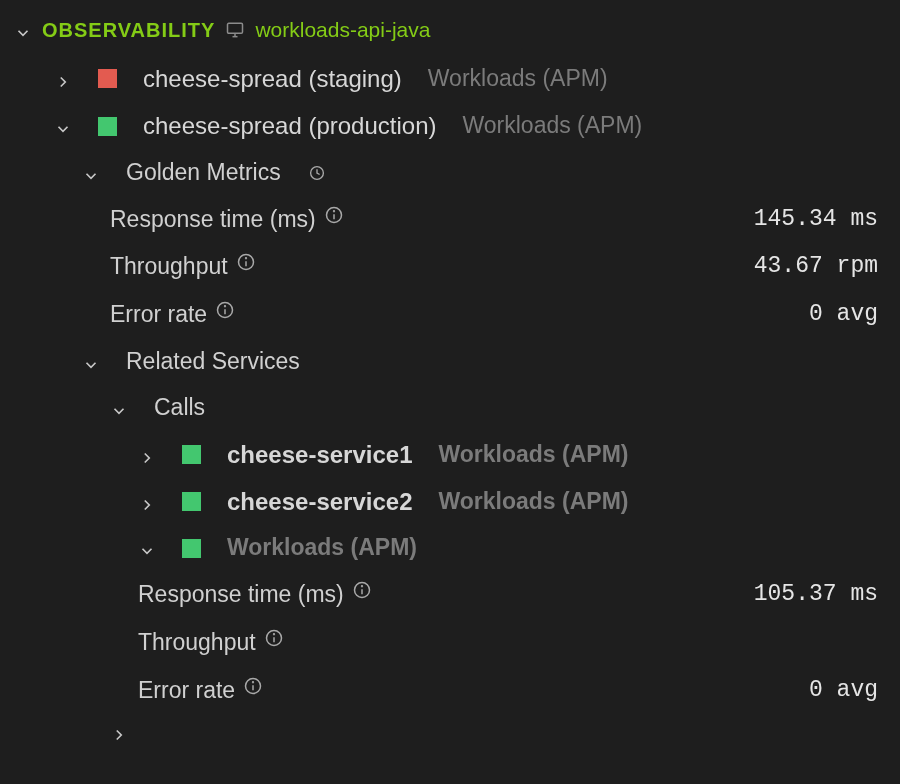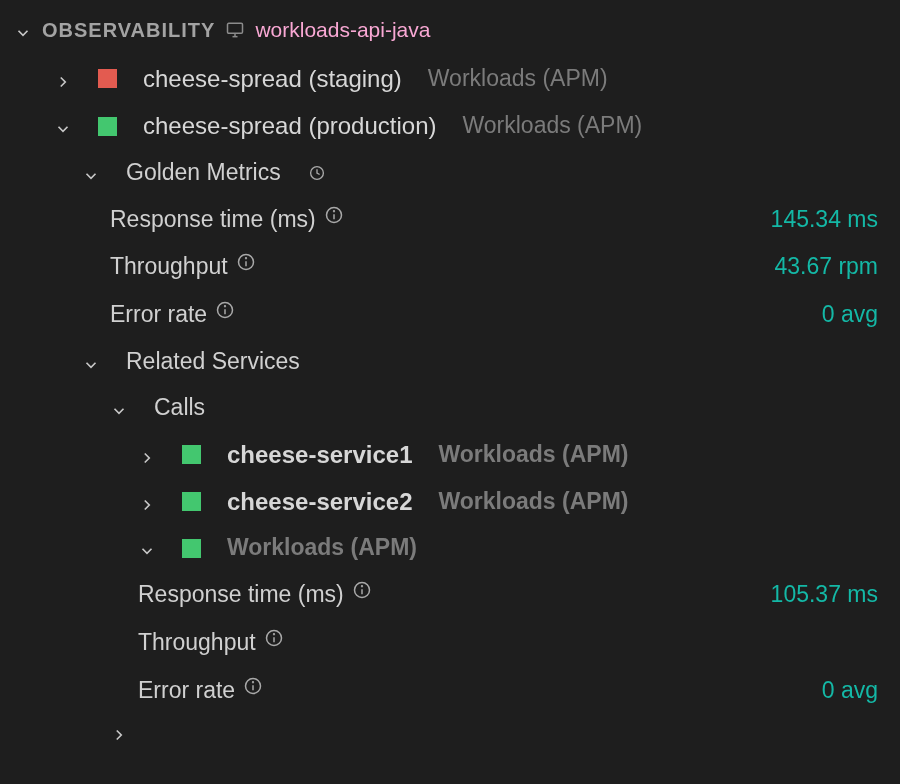--- a/index.html
+++ b/index.html
@@ -19,23 +19,23 @@
     .section-header {
       display: flex;
       align-items: center;
       gap: 10px;
       padding: 6px 4px 12px 4px;
     }
     .section-title {
       font-size: 20px;
       font-weight: 700;
       letter-spacing: 1px;
-      color: #a3a3a3;
-    }
-    .project-name { color: #f9a8d4; font-size: 21px; }
+      color: #84cc16;
+    }
+    .project-name { color: #84cc16; font-size: 21px; }
 
     
     .row {
       display: flex;
       align-items: center;
       gap: 26px;
       padding: 8px 0;
     }
     .indent-1 { padding-left: 44px; }
     .indent-2 { padding-left: 72px; }
@@ -56,21 +56,21 @@
     .subhead { color: #d0d0d0; font-size: 23px; }
 
     .metric-row {
       display: flex;
       align-items: center;
       justify-content: space-between;
       padding: 9px 0;
     }
     .metric-left { display: flex; align-items: flex-start; gap: 8px; }
     .metric-name { color: #d0d0d0; font-size: 23px; }
-    .metric-value { color: #14b8a6; font-size: 23px; white-space: nowrap; }
+    .metric-value { color: #e5e5e5; font-size: 23px; white-space: nowrap; font-family: Liberation Mono, monospace; }
 
     .icon { width: 20px; height: 20px; flex: 0 0 20px; display:inline-flex; align-items:center; justify-content:center; }
     .icon svg { width: 20px; height: 20px; fill: none; stroke: #a9a9a9; stroke-width: 1.8; }
     .icon-small svg { width: 18px; height: 18px; }
 
     .monitor-icon svg { stroke: #8c8c8c; }
 
     .clickable { cursor: default; }
   </style>
 </head>

